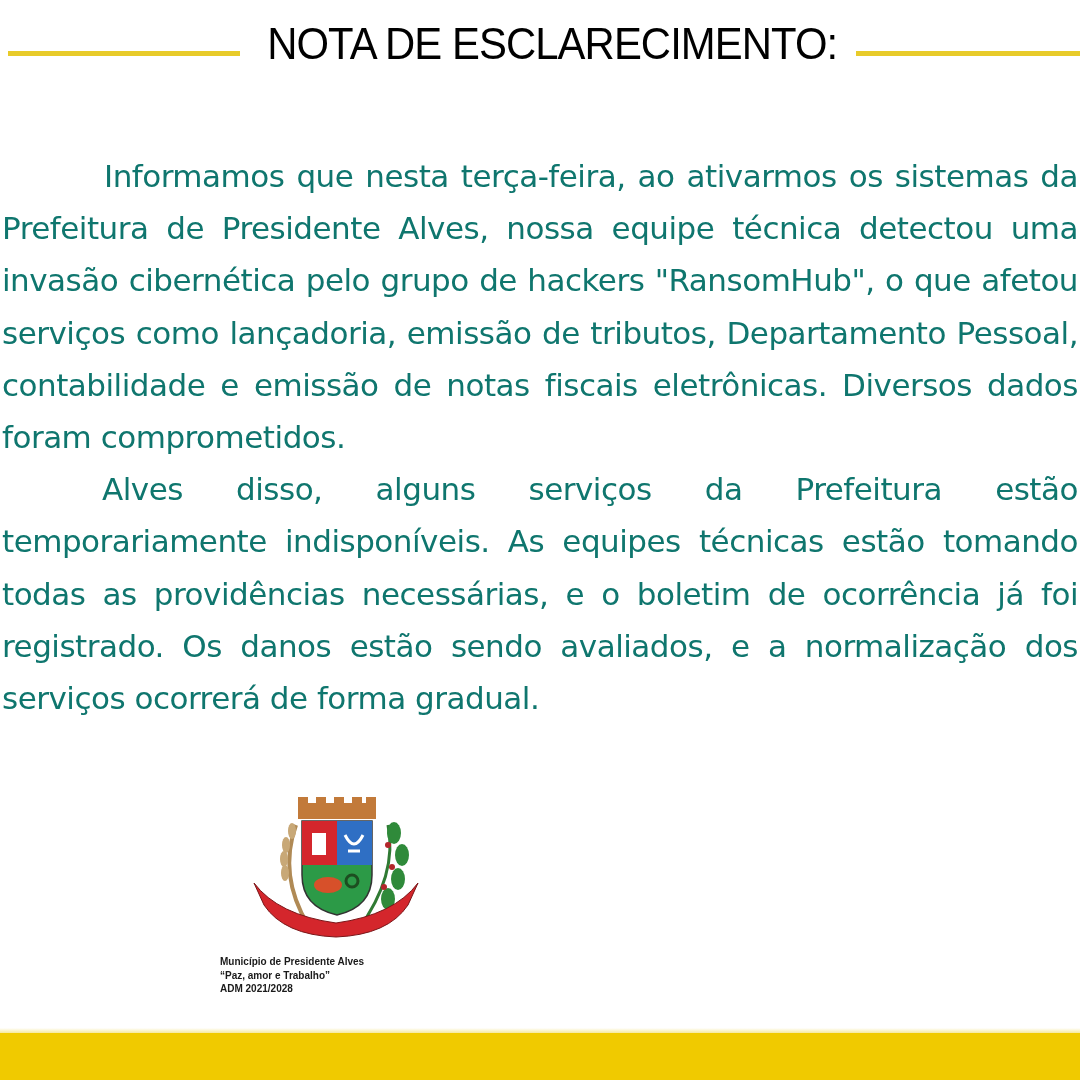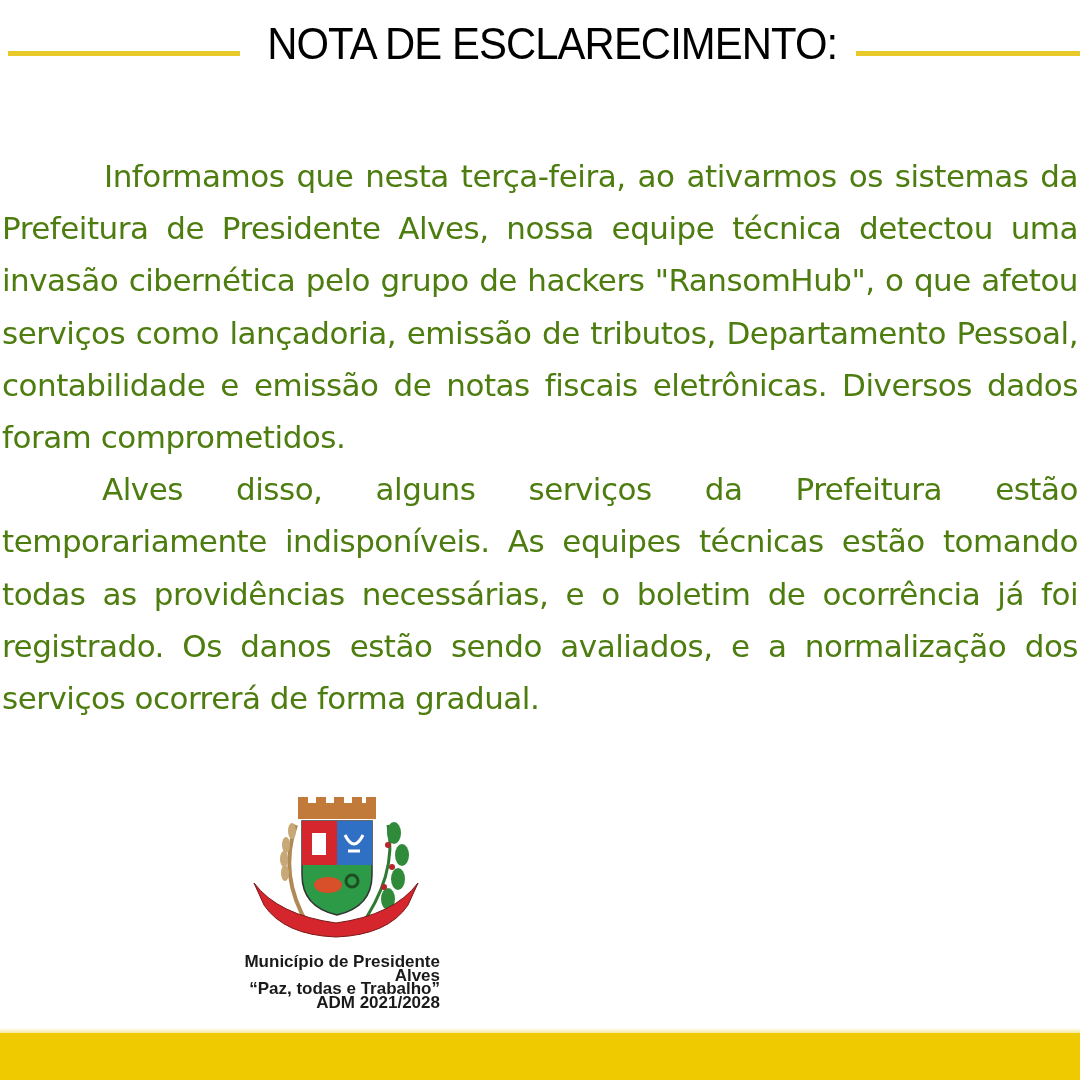--- a/index.html
+++ b/index.html
@@ -2,25 +2,25 @@
 <html><head>
 <meta charset="utf-8">
 <style>
   html, body { margin:0; padding:0; }
   body { width:1080px; height:1080px; background:#ffffff; position:relative; overflow:hidden; font-family:"DejaVu Sans", sans-serif; color:#111; }
   .title-row { position:absolute; top:12px; left:8px; width:1080px; height:60px; }
   .rule { position:absolute; top:39px; height:5px; background:#e8cb2a; }
   .rule.left { left:0; width:232px; }
   .rule.right { left:848px; width:232px; }
   .title { position:absolute; left:238px; top:6px; width:606px; text-align:center; font-family:"Liberation Sans", sans-serif; font-size:45px; letter-spacing:-1px; color:#000; white-space:nowrap; transform:scaleX(0.93); transform-origin:center; }
-  .body { position:absolute; left:2px; top:150px; width:1076px; font-family:"DejaVu Sans", sans-serif; font-size:31px; line-height:52.2px; text-align:justify; color:#4d7c0f; }
+  .body { position:absolute; left:2px; top:150px; width:1076px; font-family:"DejaVu Sans", sans-serif; font-size:31px; line-height:52.2px; text-align:justify; color:#0f766e; }
   .body p { margin:0; text-indent:100px; letter-spacing:-0.5px; }
   .body p.first { text-indent:102px; }
   .crest { position:absolute; left:248px; top:795px; width:176px; height:150px; }
-  .caption { position:absolute; left:220px; top:955px; width:220px; text-align:right; font-family:"Liberation Sans", sans-serif; font-weight:bold; font-size:17px; line-height:13.5px; color:#1a1a1a; }
+  .caption { position:absolute; left:220px; top:955px; width:220px; text-align:left; font-family:"Liberation Sans", sans-serif; font-weight:bold; font-size:10px; line-height:13.5px; color:#1a1a1a; }
   .footer-bar { position:absolute; left:0; top:1033px; width:1080px; height:47px; background:#f0ca00; }
   .footer-fade { position:absolute; left:0; top:1028px; width:1080px; height:6px; background:linear-gradient(#fff, #f4e58a); }
 </style>
 </head>
 <body>
 
 <div class="title-row">
   <div class="rule left"></div>
   <div class="title">NOTA DE ESCLARECIMENTO:</div>
   <div class="rule right"></div>
@@ -71,18 +71,18 @@
     <path d="M97 40 q9 18 18 0 M100 56 h12" stroke="#fff" stroke-width="3" fill="none"></path>
     <ellipse cx="80" cy="90" rx="14" ry="8" fill="#d7502a"></ellipse>
     <circle cx="104" cy="86" r="6" fill="none" stroke="#1d4d20" stroke-width="3"></circle>
 
     <path d="M6 88 Q30 120 88 128 Q146 120 170 88 L160 110 Q140 140 88 142 Q36 140 16 110 Z" fill="#d4262c" stroke="#7a1518" stroke-width="1"></path>
   </svg>
 </div>
 
 <div class="caption">
   <div>Município de Presidente Alves</div>
-  <div>“Paz, todas e Trabalho”</div>
+  <div>“Paz, amor e Trabalho”</div>
   <div>ADM 2021/2028</div>
 </div>
 
 <div class="footer-fade"></div>
 <div class="footer-bar"></div>
 
 </body></html>

